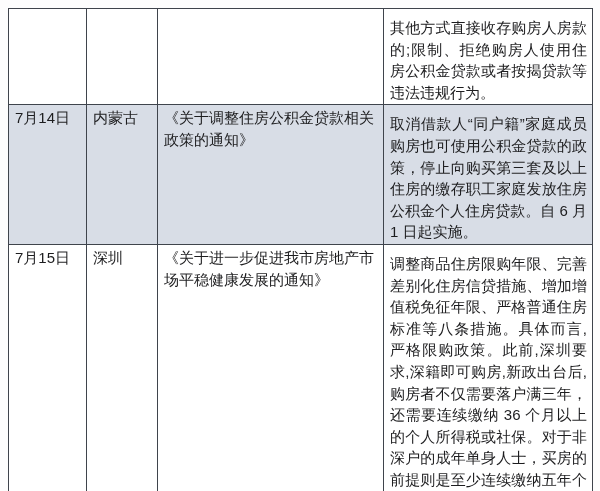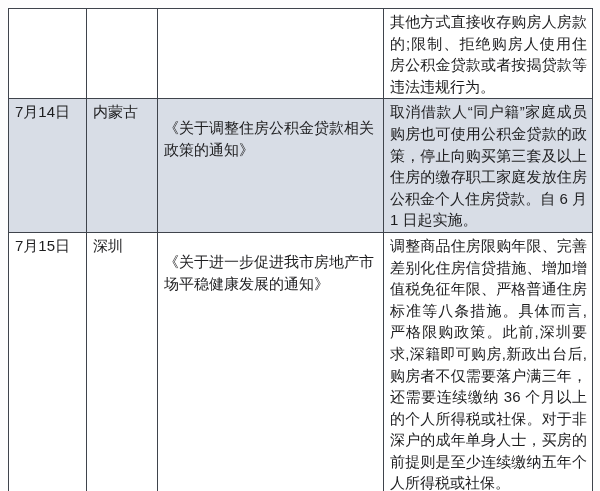--- a/index.html
+++ b/index.html
@@ -43,26 +43,26 @@
     word-break:break-all;
   }
   tr.highlighted td{background:var(--highlight);}
   td.cell-date,td.cell-region{
     text-align:left;
     white-space:nowrap;
     padding-top:2px;
   }
   td.cell-title{
     text-align:left;
-    padding-top:18px;
+    padding-top:2px;
   }
   td.cell-content{
     text-align:justify;
     text-justify:inter-ideograph;
-    padding-top:2px;
+    padding-top:8px;
   }
   tr.row-1{height:84px;}
   tr.row-2{height:130px;}
   tr.row-3{height:260px;}
 </style>
 </head>
 <body>
 
 <div class="table-wrap">
   <table class="policy">

